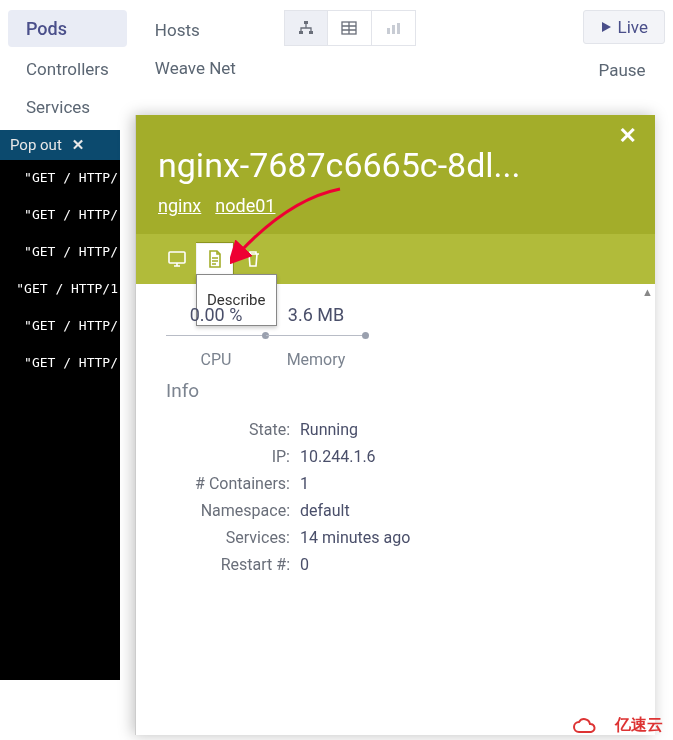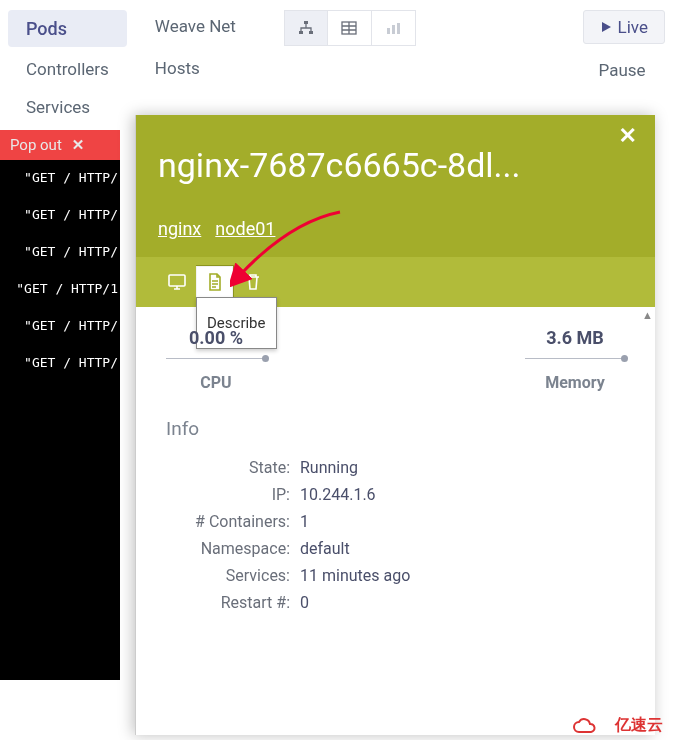--- a/index.html
+++ b/index.html
@@ -61,21 +61,21 @@
   }
   .mbtn.active { background: #e9ebf1; }
   .mbtn + .mbtn { border-left: none; }
   .pin { color: #d9534f; margin-left: 4px; }
 
   .panel-overlay {
     position: absolute; left: 0; top: 130px; width: 673px; height: 610px;
   }
   .terminal-wrap { position: absolute; left: 0; top: 0; width: 120px; }
   .popout {
-    background: #ef4444; color: #e8e8e8;
+    background: #0c4a6e; color: #e8e8e8;
     padding: 6px 10px; font-size: 15px;
     display: flex; align-items: center; gap: 10px;
   }
   .terminal {
     background: #000; color: #fff;
     font-family: monospace; font-size: 13px;
     padding: 10px 2px 10px 2px;
     height: 520px;
     overflow: hidden;
   }
@@ -93,21 +93,21 @@
     background: #a3ad2a; color: #fff;
     padding: 16px 22px 0 22px;
     position: relative;
   }
   .close-x {
     position: absolute; right: 18px; top: 8px;
     font-size: 22px; font-weight: bold; cursor: pointer; color: #fff;
   }
   .pod-title { font-size: 34px; font-weight: 400; margin: 14px 0 10px 0; white-space: nowrap; overflow: hidden; text-overflow: ellipsis; }
   .links { display: flex; gap: 14px; font-size: 18px; margin-bottom: 18px; }
-  .links span { text-decoration: underline; cursor: pointer; color: #fff; margin-top: 23px; }
+  .links span { text-decoration: underline; cursor: pointer; color: #fff; }
   .action-row {
     background: #b1bb3a; padding: 8px 22px;
     display: flex; gap: 0; position: relative;
   }
   .abtn {
     width: 38px; height: 34px;
     display: flex; align-items: center; justify-content: center;
     cursor: pointer; color: #fff;
   }
   .abtn.sel {
@@ -129,21 +129,21 @@
   }
   .detail-body {
     padding: 20px 30px 10px 30px;
     overflow-y: auto; flex: 1;
     position: relative;
   }
   .scrollhint {
     position:absolute;right:2px;top:2px;color:#888;font-size:11px;
   }
   .sect { font-size: 19px; color: #7b838f; margin: 10px 0 16px 0; }
-  .metrics { display: flex; justify-content: space-between; margin-bottom: 25px; font-weight: bold; }
+  .metrics { display: flex; justify-content: flex-start; margin-bottom: 10px; }
   .metric { text-align: center; }
   .mval { font-size: 18px; color: #4a4f6a; margin-bottom: 10px; }
   .mlbl { font-size: 16px; color: #7b838f; }
   .mslider { width: 100px; height: 1px; background: #b8bcc6; margin: 8px auto 14px auto; position: relative; }
   .mslider::after { content:''; position:absolute; right:-3px; top:-3px; width:7px; height:7px; border-radius:50%; background:#9aa0ae; }
   .info-tbl { width: 100%; }
   .info-tbl tr td:first-child {
     text-align: right; padding-right: 8px; color: #6a6f7a; width: 130px;
     font-size: 16px; padding-bottom: 6px;
   }
@@ -160,22 +160,22 @@
 </head>
 <body>
 
 <div class="topbar">
   <div class="navcol">
     <div class="navtab active">Pods</div>
     <div class="navtab2">Controllers</div>
     <div class="navtab2">Services</div>
   </div>
   <div class="navcol">
+    <div class="navtab2" style="padding-top:10px">Hosts</div>
     <div class="navtab2">Weave Net</div>
-    <div class="navtab2" style="padding-top:10px">Hosts</div>
   </div>
   <div class="toolbar">
     <div class="tbbtn active">
       <svg width="16" height="16" viewBox="0 0 16 16" fill="currentColor">
           <rect x="6" y="1" width="4" height="3"></rect>
           <rect x="1" y="11" width="4" height="3"></rect>
           <rect x="11" y="11" width="4" height="3"></rect>
           <path d="M8 4v4M3 11V8h10v3" stroke="currentColor" stroke-width="1.3" fill="none"></path>
         </svg>
     </div>
@@ -294,21 +294,21 @@
         <tr>
               <td># Containers:</td>
               <td>1</td>
             </tr>
         <tr>
               <td>Namespace:</td>
               <td>default</td>
             </tr>
         <tr>
               <td>Services:</td>
-              <td>11 minutes ago</td>
+              <td>14 minutes ago</td>
             </tr>
         <tr>
               <td>Restart #:</td>
               <td>0</td>
             </tr>
       </tbody>
         </table>
     </div>
   </div>
 </div>

